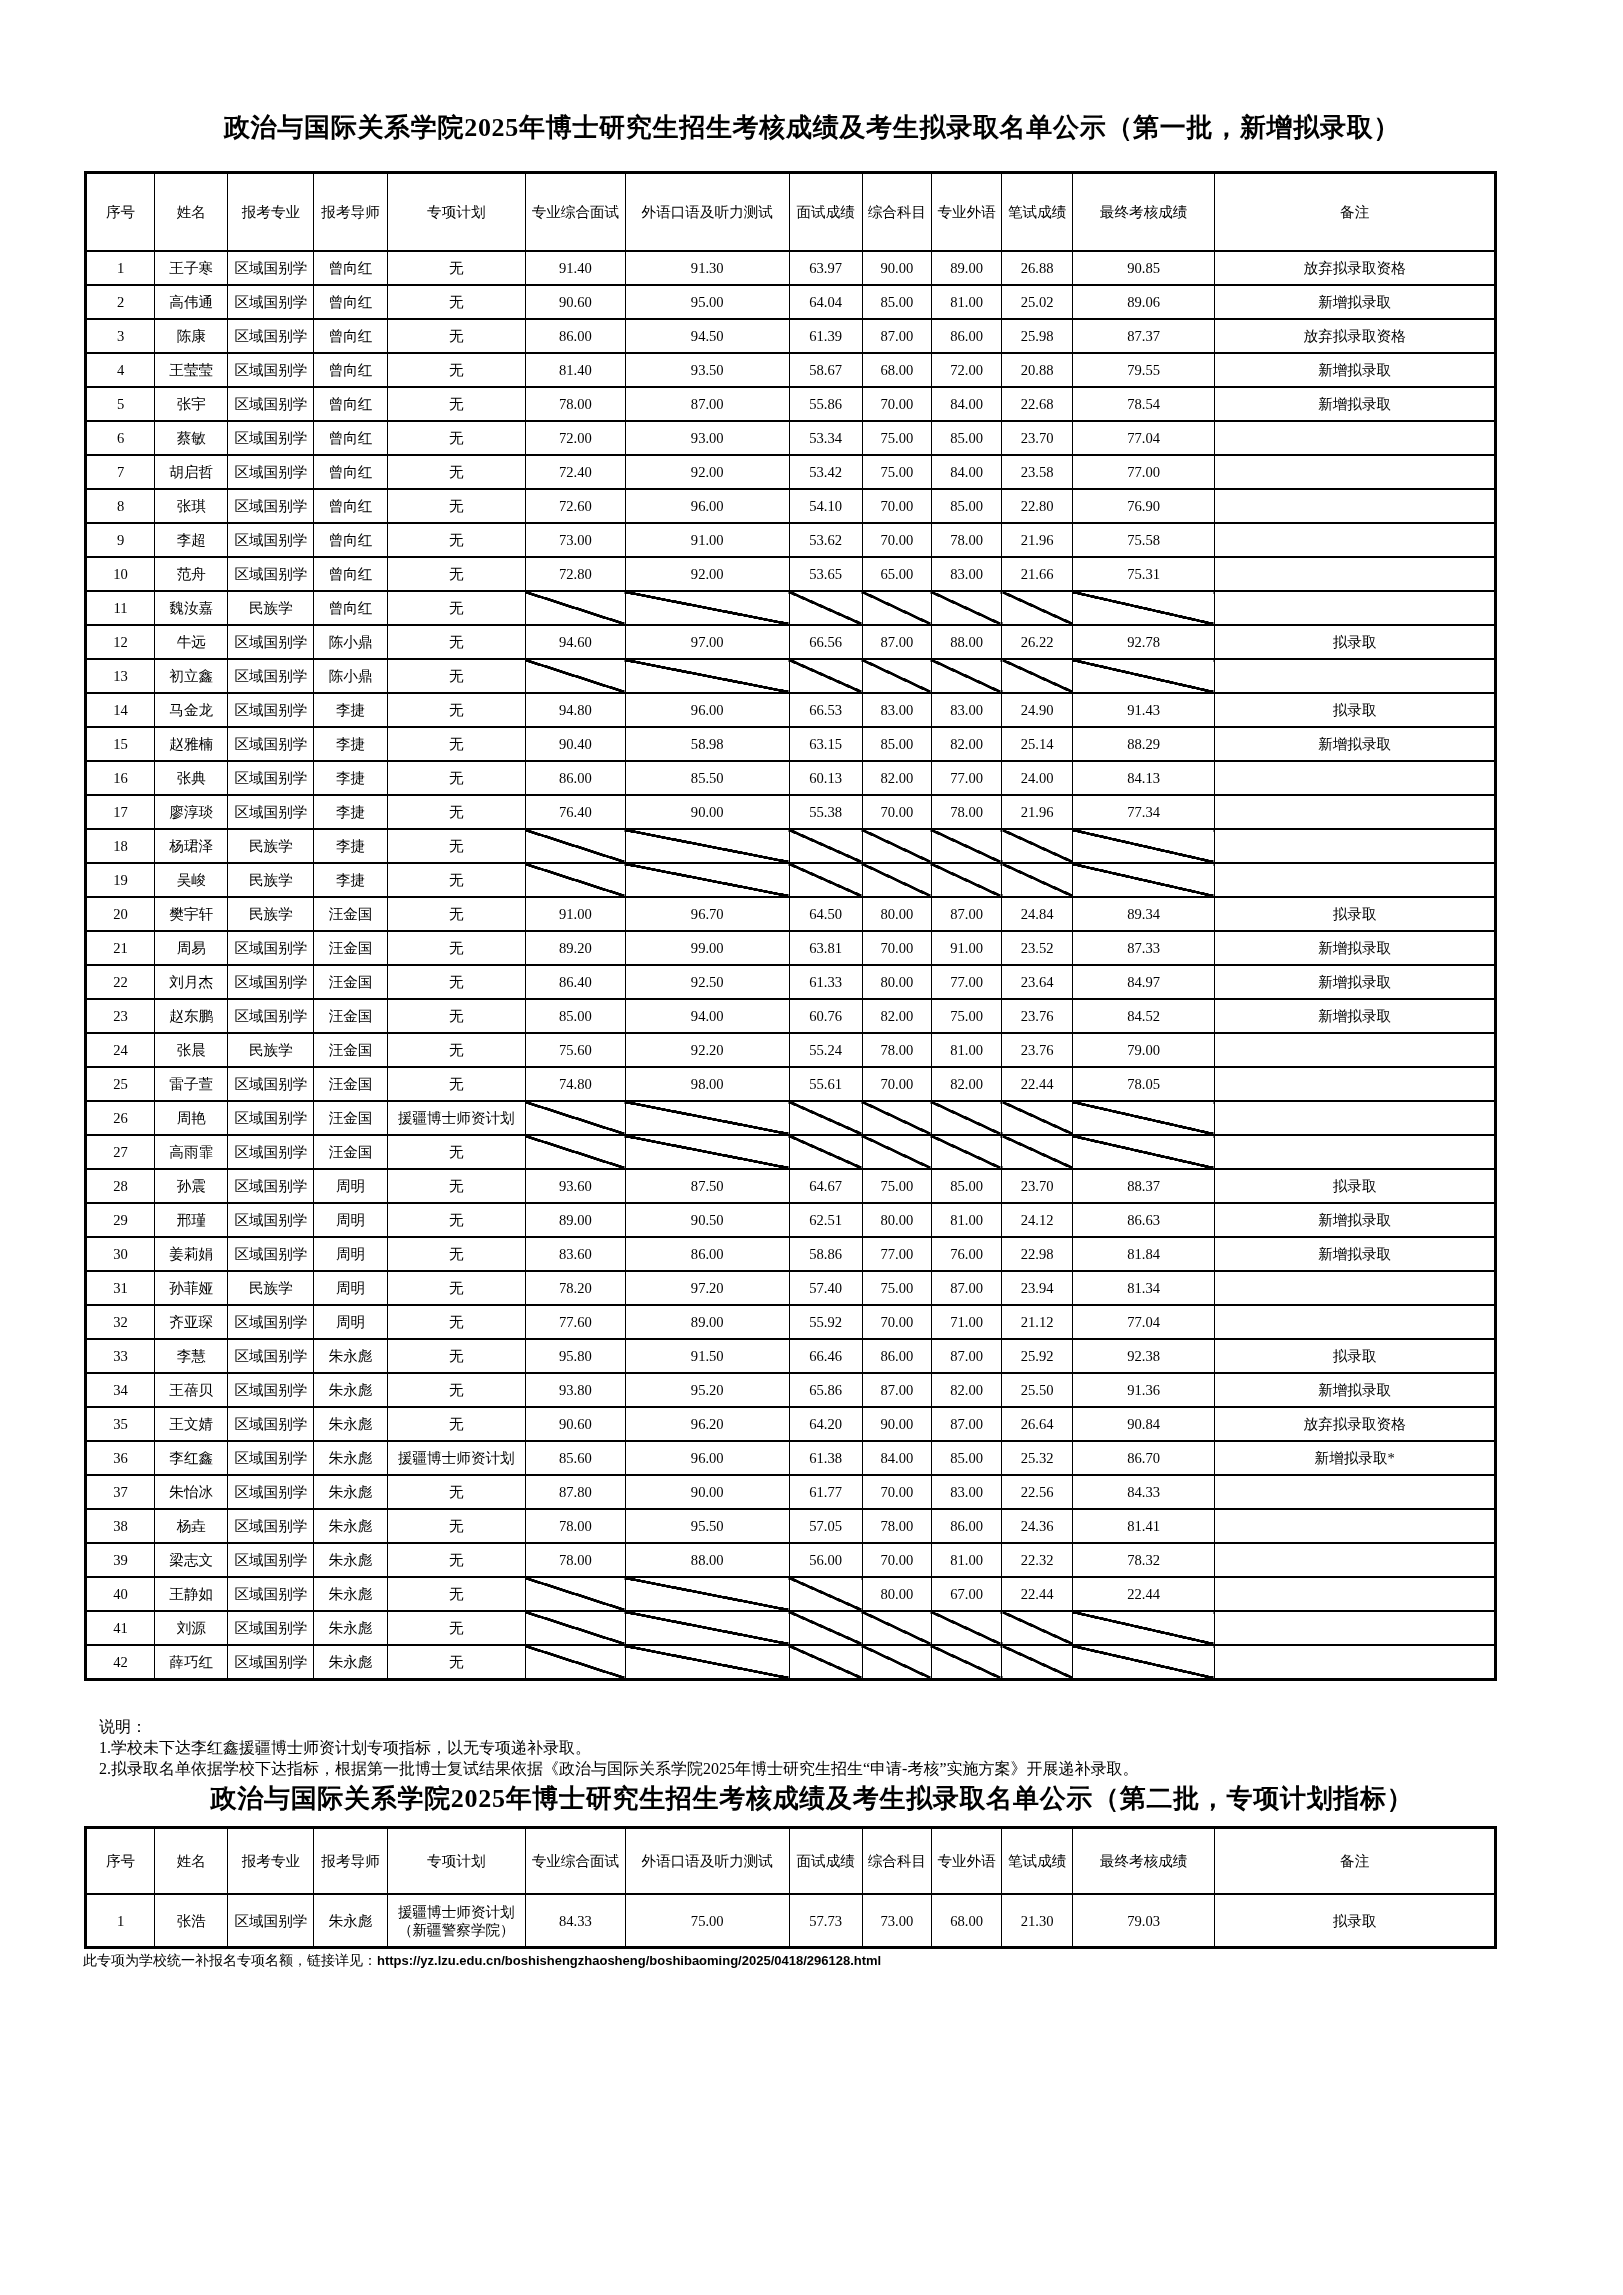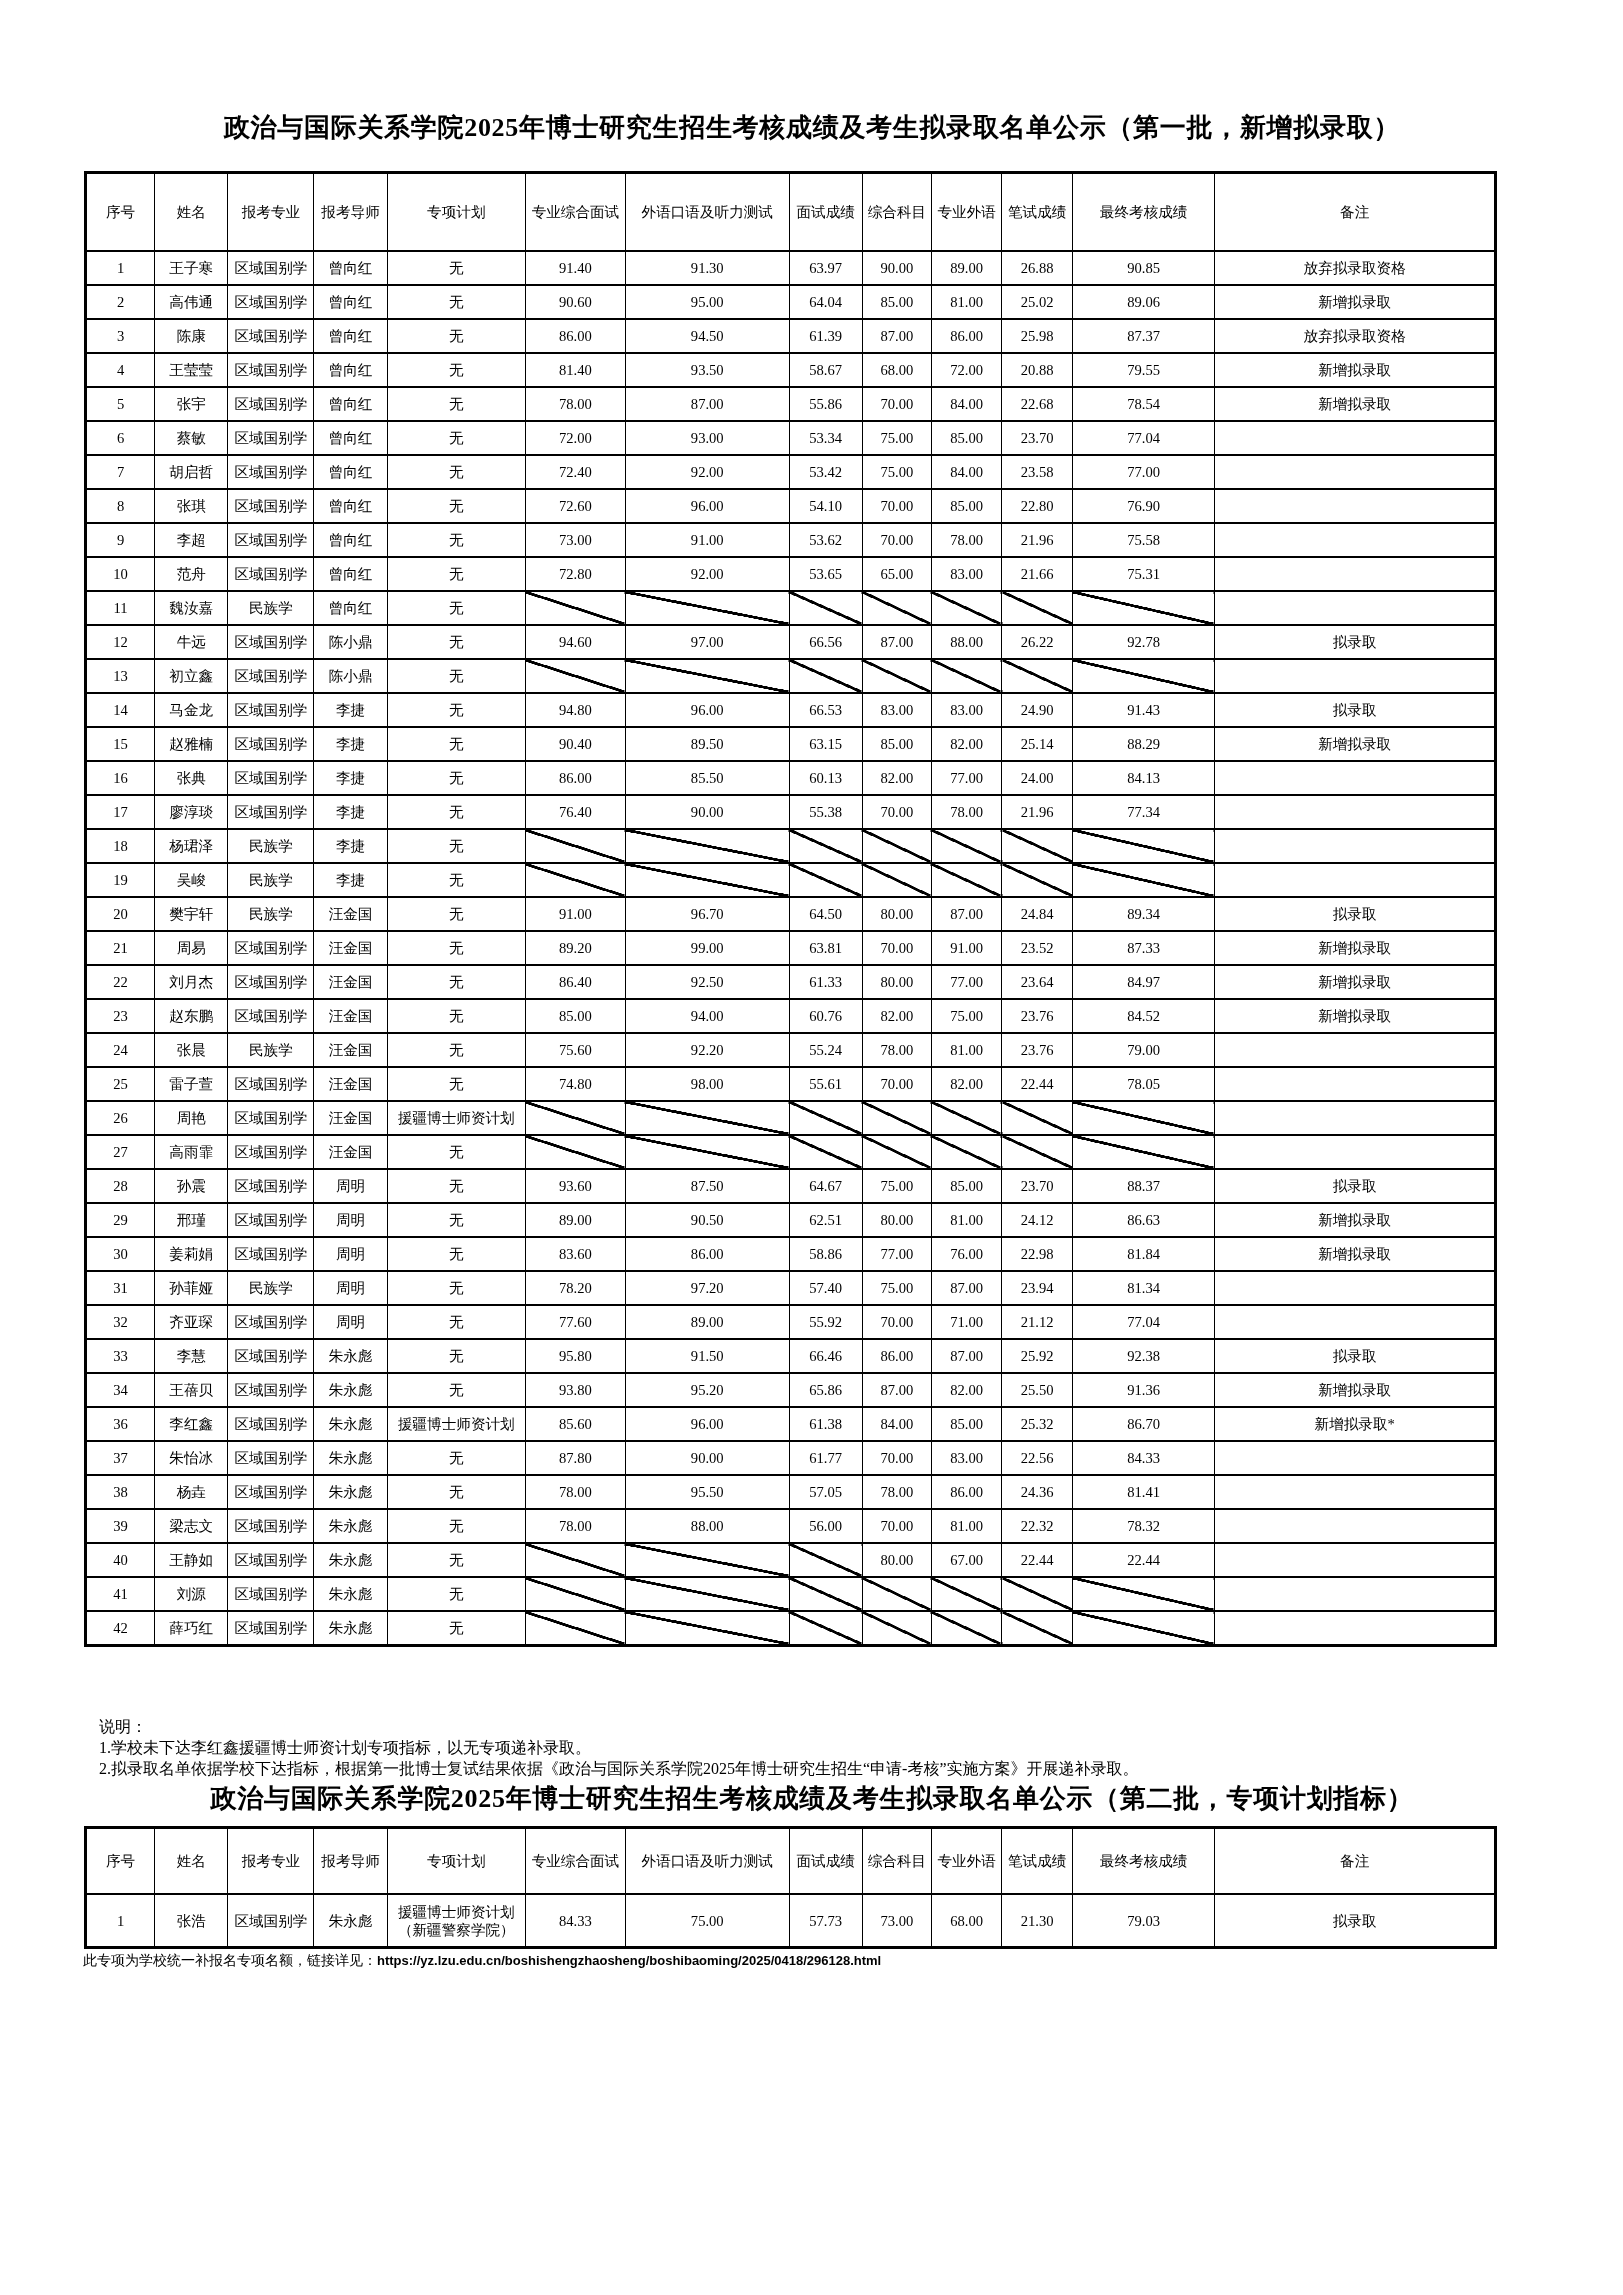--- a/index.html
+++ b/index.html
@@ -343,21 +343,21 @@
           <td>91.43</td>
           <td>拟录取</td>
         </tr>
         <tr>
           <td>15</td>
           <td>赵雅楠</td>
           <td>区域国别学</td>
           <td>李捷</td>
           <td>无</td>
           <td>90.40</td>
-          <td>89.50</td>
+          <td>58.98</td>
           <td>63.15</td>
           <td>85.00</td>
           <td>82.00</td>
           <td>25.14</td>
           <td>88.29</td>
           <td>新增拟录取</td>
         </tr>
         <tr>
           <td>16</td>
           <td>张典</td>
@@ -635,20 +635,35 @@
           <td>朱永彪</td>
           <td>无</td>
           <td>93.80</td>
           <td>95.20</td>
           <td>65.86</td>
           <td>87.00</td>
           <td>82.00</td>
           <td>25.50</td>
           <td>91.36</td>
           <td>新增拟录取</td>
+        </tr>
+        <tr>
+          <td>35</td>
+          <td>王文婧</td>
+          <td>区域国别学</td>
+          <td>朱永彪</td>
+          <td>无</td>
+          <td>90.60</td>
+          <td>96.20</td>
+          <td>64.20</td>
+          <td>90.00</td>
+          <td>87.00</td>
+          <td>26.64</td>
+          <td>90.84</td>
+          <td>放弃拟录取资格</td>
         </tr>
         <tr>
           <td>36</td>
           <td>李红鑫</td>
           <td>区域国别学</td>
           <td>朱永彪</td>
           <td>援疆博士师资计划</td>
           <td>85.60</td>
           <td>96.00</td>
           <td>61.38</td>

